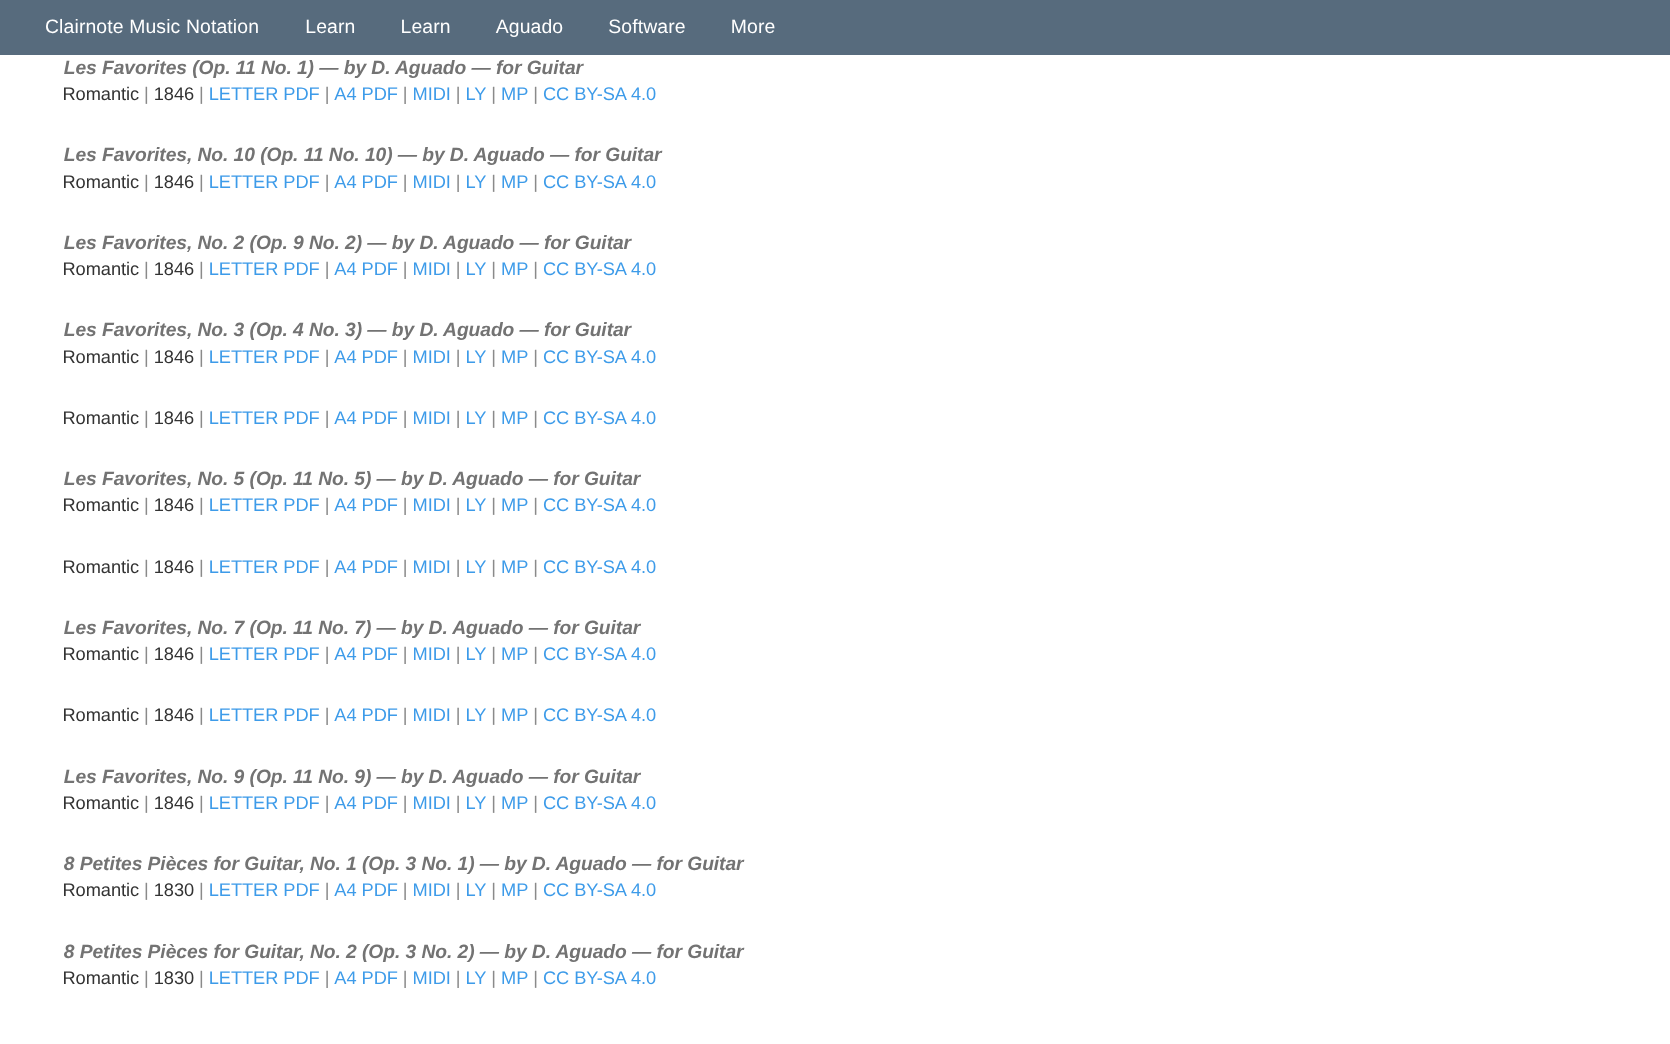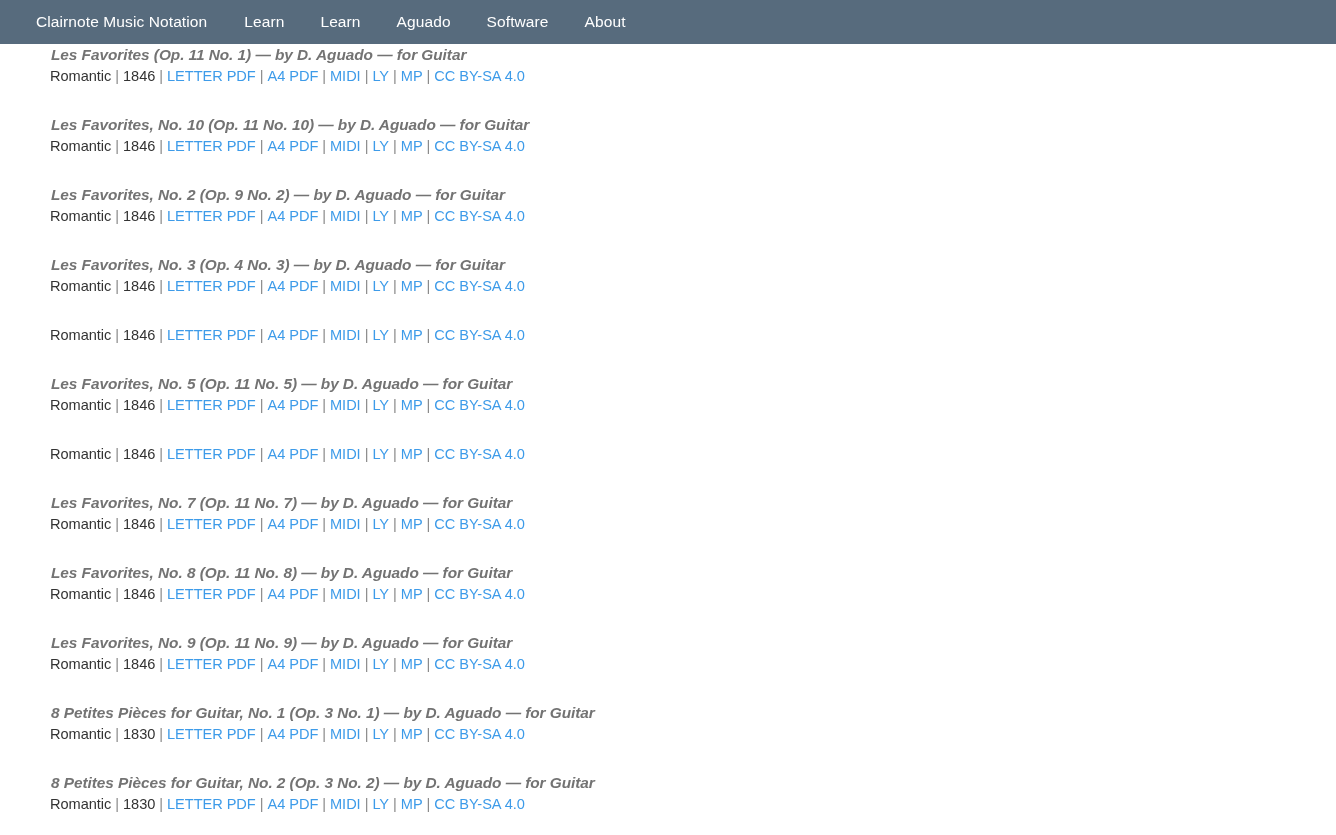--- a/index.html
+++ b/index.html
@@ -86,21 +86,21 @@
 </style>
 </head>
 <body>
 
 <nav id="nav-bar">
   <a class="nav-item brand" href="#">Clairnote Music Notation</a>
   <a class="nav-item link" href="#">Learn</a>
   <a class="nav-item link" href="#">Learn</a>
   <a class="nav-item link" href="#">Aguado</a>
   <a class="nav-item link" href="#">Software</a>
-  <a class="nav-item link" href="#">About</a>
+  <a class="nav-item link" href="#">More</a>
 </nav>
 
 <main id="score-list">
     <article class="score-entry">
       <h2 class="score-title">Les Favorites (Op. 11 No. 1) — by D. Aguado — for Guitar</h2>
       <div class="score-meta"><span class="meta-term">Romantic</span><span class="meta-sep">|</span><span class="meta-term">1846</span><span class="meta-sep">|</span><a class="meta-link" href="#">LETTER PDF</a><span class="meta-sep">|</span><a class="meta-link" href="#">A4 PDF</a><span class="meta-sep">|</span><a class="meta-link" href="#">MIDI</a><span class="meta-sep">|</span><a class="meta-link" href="#">LY</a><span class="meta-sep">|</span><a class="meta-link" href="#">MP</a><span class="meta-sep">|</span><a class="meta-link" href="#">CC BY-SA 4.0</a></div>
     </article>
     <article class="score-entry">
       <h2 class="score-title">Les Favorites, No. 10 (Op. 11 No. 10) — by D. Aguado — for Guitar</h2>
       <div class="score-meta"><span class="meta-term">Romantic</span><span class="meta-sep">|</span><span class="meta-term">1846</span><span class="meta-sep">|</span><a class="meta-link" href="#">LETTER PDF</a><span class="meta-sep">|</span><a class="meta-link" href="#">A4 PDF</a><span class="meta-sep">|</span><a class="meta-link" href="#">MIDI</a><span class="meta-sep">|</span><a class="meta-link" href="#">LY</a><span class="meta-sep">|</span><a class="meta-link" href="#">MP</a><span class="meta-sep">|</span><a class="meta-link" href="#">CC BY-SA 4.0</a></div>
@@ -121,21 +121,20 @@
       <div class="score-meta"><span class="meta-term">Romantic</span><span class="meta-sep">|</span><span class="meta-term">1846</span><span class="meta-sep">|</span><a class="meta-link" href="#">LETTER PDF</a><span class="meta-sep">|</span><a class="meta-link" href="#">A4 PDF</a><span class="meta-sep">|</span><a class="meta-link" href="#">MIDI</a><span class="meta-sep">|</span><a class="meta-link" href="#">LY</a><span class="meta-sep">|</span><a class="meta-link" href="#">MP</a><span class="meta-sep">|</span><a class="meta-link" href="#">CC BY-SA 4.0</a></div>
     </article>
     <article class="score-entry">
       <div class="score-meta"><span class="meta-term">Romantic</span><span class="meta-sep">|</span><span class="meta-term">1846</span><span class="meta-sep">|</span><a class="meta-link" href="#">LETTER PDF</a><span class="meta-sep">|</span><a class="meta-link" href="#">A4 PDF</a><span class="meta-sep">|</span><a class="meta-link" href="#">MIDI</a><span class="meta-sep">|</span><a class="meta-link" href="#">LY</a><span class="meta-sep">|</span><a class="meta-link" href="#">MP</a><span class="meta-sep">|</span><a class="meta-link" href="#">CC BY-SA 4.0</a></div>
     </article>
     <article class="score-entry">
       <h2 class="score-title">Les Favorites, No. 7 (Op. 11 No. 7) — by D. Aguado — for Guitar</h2>
       <div class="score-meta"><span class="meta-term">Romantic</span><span class="meta-sep">|</span><span class="meta-term">1846</span><span class="meta-sep">|</span><a class="meta-link" href="#">LETTER PDF</a><span class="meta-sep">|</span><a class="meta-link" href="#">A4 PDF</a><span class="meta-sep">|</span><a class="meta-link" href="#">MIDI</a><span class="meta-sep">|</span><a class="meta-link" href="#">LY</a><span class="meta-sep">|</span><a class="meta-link" href="#">MP</a><span class="meta-sep">|</span><a class="meta-link" href="#">CC BY-SA 4.0</a></div>
     </article>
     <article class="score-entry">
-      <h2 class="score-title">Les Favorites, No. 8 (Op. 11 No. 8) — by D. Aguado — for Guitar</h2>
       <div class="score-meta"><span class="meta-term">Romantic</span><span class="meta-sep">|</span><span class="meta-term">1846</span><span class="meta-sep">|</span><a class="meta-link" href="#">LETTER PDF</a><span class="meta-sep">|</span><a class="meta-link" href="#">A4 PDF</a><span class="meta-sep">|</span><a class="meta-link" href="#">MIDI</a><span class="meta-sep">|</span><a class="meta-link" href="#">LY</a><span class="meta-sep">|</span><a class="meta-link" href="#">MP</a><span class="meta-sep">|</span><a class="meta-link" href="#">CC BY-SA 4.0</a></div>
     </article>
     <article class="score-entry">
       <h2 class="score-title">Les Favorites, No. 9 (Op. 11 No. 9) — by D. Aguado — for Guitar</h2>
       <div class="score-meta"><span class="meta-term">Romantic</span><span class="meta-sep">|</span><span class="meta-term">1846</span><span class="meta-sep">|</span><a class="meta-link" href="#">LETTER PDF</a><span class="meta-sep">|</span><a class="meta-link" href="#">A4 PDF</a><span class="meta-sep">|</span><a class="meta-link" href="#">MIDI</a><span class="meta-sep">|</span><a class="meta-link" href="#">LY</a><span class="meta-sep">|</span><a class="meta-link" href="#">MP</a><span class="meta-sep">|</span><a class="meta-link" href="#">CC BY-SA 4.0</a></div>
     </article>
     <article class="score-entry">
       <h2 class="score-title">8 Petites Pièces for Guitar, No. 1 (Op. 3 No. 1) — by D. Aguado — for Guitar</h2>
       <div class="score-meta"><span class="meta-term">Romantic</span><span class="meta-sep">|</span><span class="meta-term">1830</span><span class="meta-sep">|</span><a class="meta-link" href="#">LETTER PDF</a><span class="meta-sep">|</span><a class="meta-link" href="#">A4 PDF</a><span class="meta-sep">|</span><a class="meta-link" href="#">MIDI</a><span class="meta-sep">|</span><a class="meta-link" href="#">LY</a><span class="meta-sep">|</span><a class="meta-link" href="#">MP</a><span class="meta-sep">|</span><a class="meta-link" href="#">CC BY-SA 4.0</a></div>
     </article>

